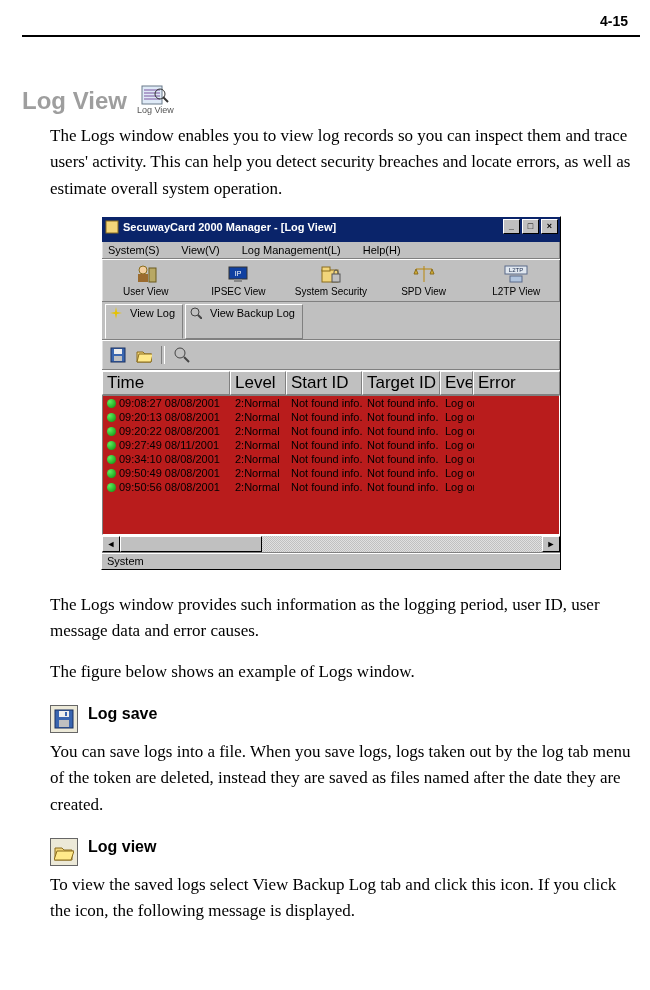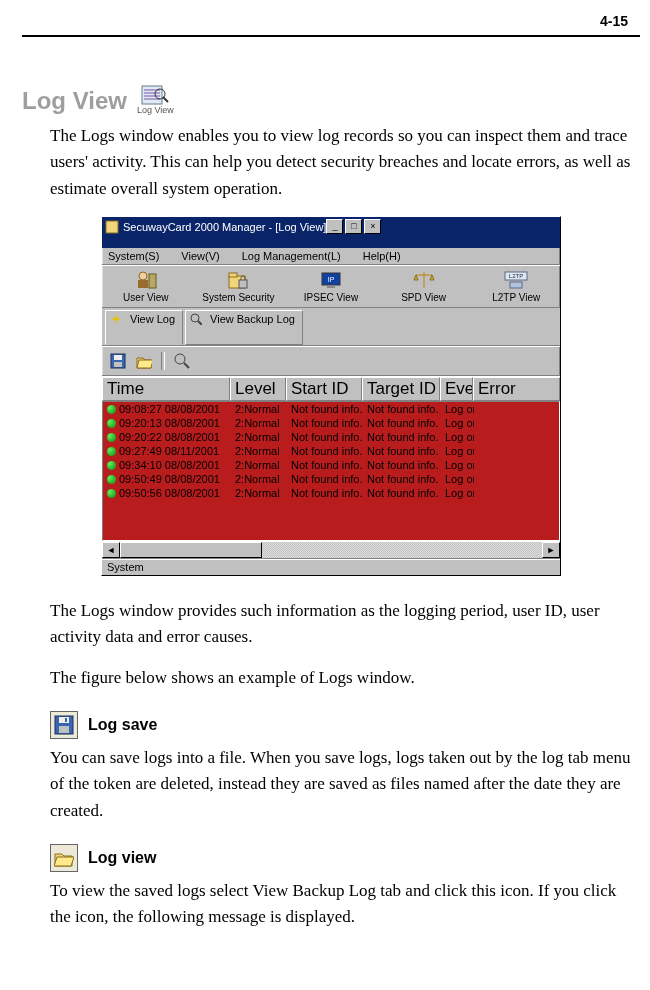--- a/index.html
+++ b/index.html
@@ -72,23 +72,23 @@
     border-left: 1px solid #fff;
     border-right: 1px solid #000;
     border-bottom: 1px solid #000;
     box-shadow: inset -1px -1px 0 #808080, inset 1px 1px 0 #dfdfdf;
   }
   .titlebar {
     background: linear-gradient(to right, #0a246a, #0a246a);
     color: #fff;
     display: flex;
     align-items: center;
-    justify-content: flex-start;
-    padding: 2px 2px 14px 3px;
-    font-weight: normal;
+    justify-content: space-between;
+    padding: 2px 2px 8px 3px;
+    font-weight: bold;
     font-size: 11px;
   }
   .titlebar .left {
     display: flex;
     align-items: center;
     gap: 4px;
     white-space: nowrap;
     overflow: hidden;
   }
   .titlebar .ctrls {
@@ -267,21 +267,21 @@
     padding: 2px 5px;
     font-size: 11px;
     background: #c0c0c0;
     border-top: 1px solid #808080;
     box-shadow: inset 0 1px 0 #fff;
   }
 
   
   .section-head {
     display: flex;
-    align-items: center;
+    align-items: flex-start;
     gap: 10px;
     padding-left: 28px;
     margin: 20px 0 6px 0;
   }
   .section-head .sq-icon {
     width: 26px;
     height: 26px;
     border: 1px solid #666;
     display: flex;
     align-items: center;
@@ -351,34 +351,34 @@
         <div class="tbbtn">
           <svg width="22" height="20">
               <circle cx="8" cy="6" r="4" fill="#f3cfa0" stroke="#8a6d1e"></circle>
               <rect x="3" y="10" width="10" height="8" fill="#9b6b2e"></rect>
               <rect x="14" y="4" width="7" height="14" fill="#b8a864" stroke="#6a5a1e"></rect>
             </svg>
           <span>User View</span>
         </div>
         <div class="tbbtn">
           <svg width="22" height="20">
+              <rect x="2" y="3" width="18" height="12" fill="#1040a0" stroke="#333"></rect>
+              <text x="11" y="12" font-size="7" fill="#fff" text-anchor="middle">IP</text>
+              <rect x="7" y="15" width="8" height="3" fill="#888"></rect>
+            </svg>
+          <span>IPSEC View</span>
+        </div>
+        <div class="tbbtn">
+          <svg width="22" height="20">
               <rect x="2" y="6" width="16" height="12" fill="#f2d57a" stroke="#8a6d1e"></rect>
               <rect x="2" y="3" width="8" height="4" fill="#f2d57a" stroke="#8a6d1e"></rect>
               <rect x="12" y="10" width="8" height="8" fill="#c0c0c0" stroke="#555"></rect>
               <path d="M14 10 v-2 a2 2 0 0 1 4 0 v2" fill="none" stroke="#555"></path>
             </svg>
           <span>System Security</span>
-        </div>
-        <div class="tbbtn">
-          <svg width="22" height="20">
-              <rect x="2" y="3" width="18" height="12" fill="#1040a0" stroke="#333"></rect>
-              <text x="11" y="12" font-size="7" fill="#fff" text-anchor="middle">IP</text>
-              <rect x="7" y="15" width="8" height="3" fill="#888"></rect>
-            </svg>
-          <span>IPSEC View</span>
         </div>
         <div class="tbbtn">
           <svg width="22" height="20">
               <line x1="11" y1="2" x2="11" y2="18" stroke="#b8860b"></line>
               <line x1="3" y1="5" x2="19" y2="5" stroke="#b8860b"></line>
               <path d="M3 5 l-2 5 h4 z M19 5 l-2 5 h4 z" fill="#d4af37" stroke="#8a6d1e"></path>
             </svg>
           <span>SPD View</span>
         </div>
         <div class="tbbtn">
@@ -524,21 +524,21 @@
         <div class="track">
           <div class="thumb"></div>
         </div>
         <div class="arrow">►</div>
       </div>
 
       <div class="statusbar">System</div>
     </div>
   </div>
 
-  <p class="body-text">The Logs window provides such information as the logging period, user ID, user activity data and error causes.</p>
+  <p class="body-text">The Logs window provides such information as the logging period, user ID, user message data and error causes.</p>
   <p class="body-text">The figure below shows an example of Logs window.</p>
 
   <div class="section-head">
     <div class="sq-icon">
       <svg width="20" height="20">
           <rect x="1" y="1" width="18" height="18" fill="#3a66b0" stroke="#1a3060"></rect>
           <rect x="5" y="2" width="10" height="6" fill="#eee"></rect>
           <rect x="5" y="11" width="10" height="7" fill="#c0c0c0"></rect>
           <rect x="11" y="3" width="2" height="4" fill="#3a66b0"></rect>
         </svg>

